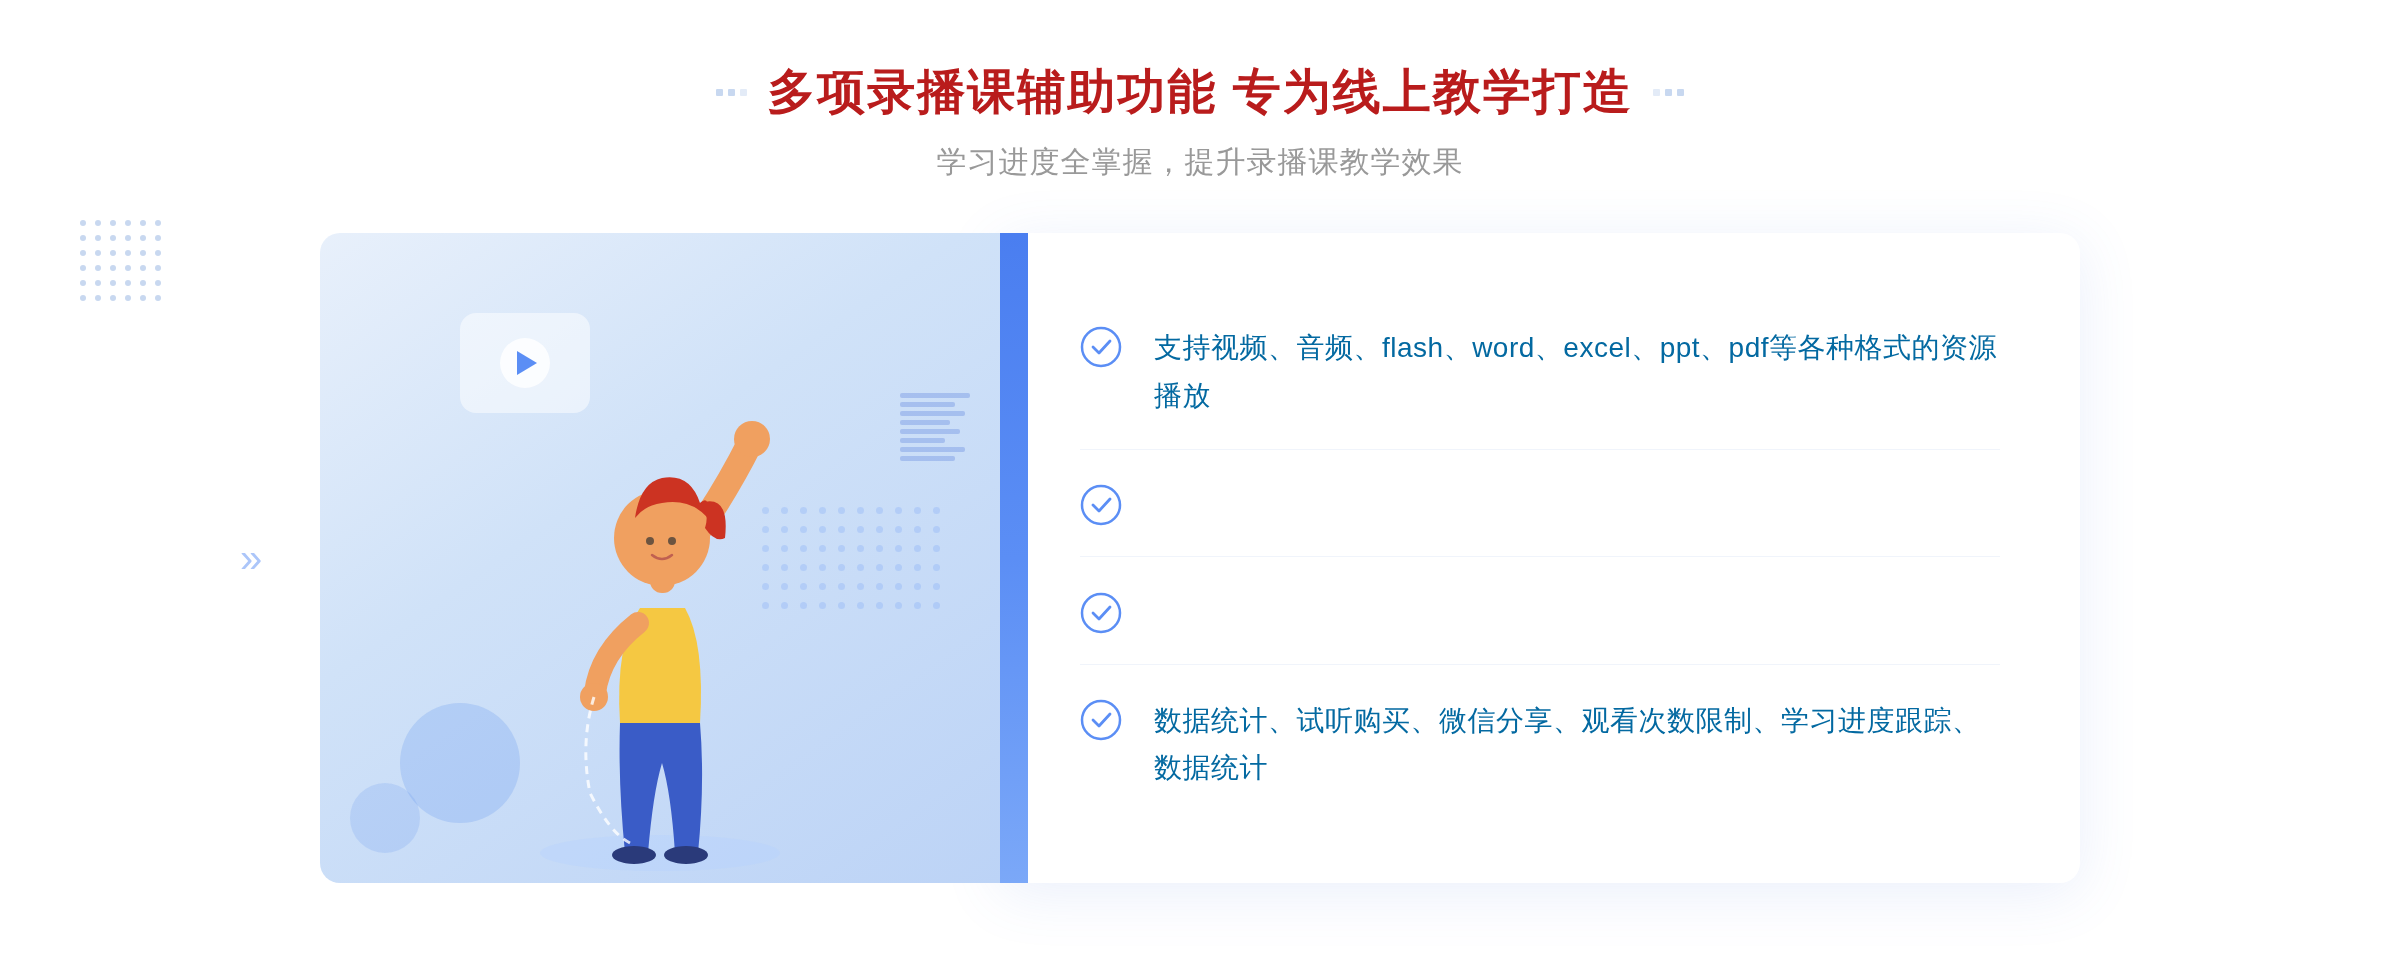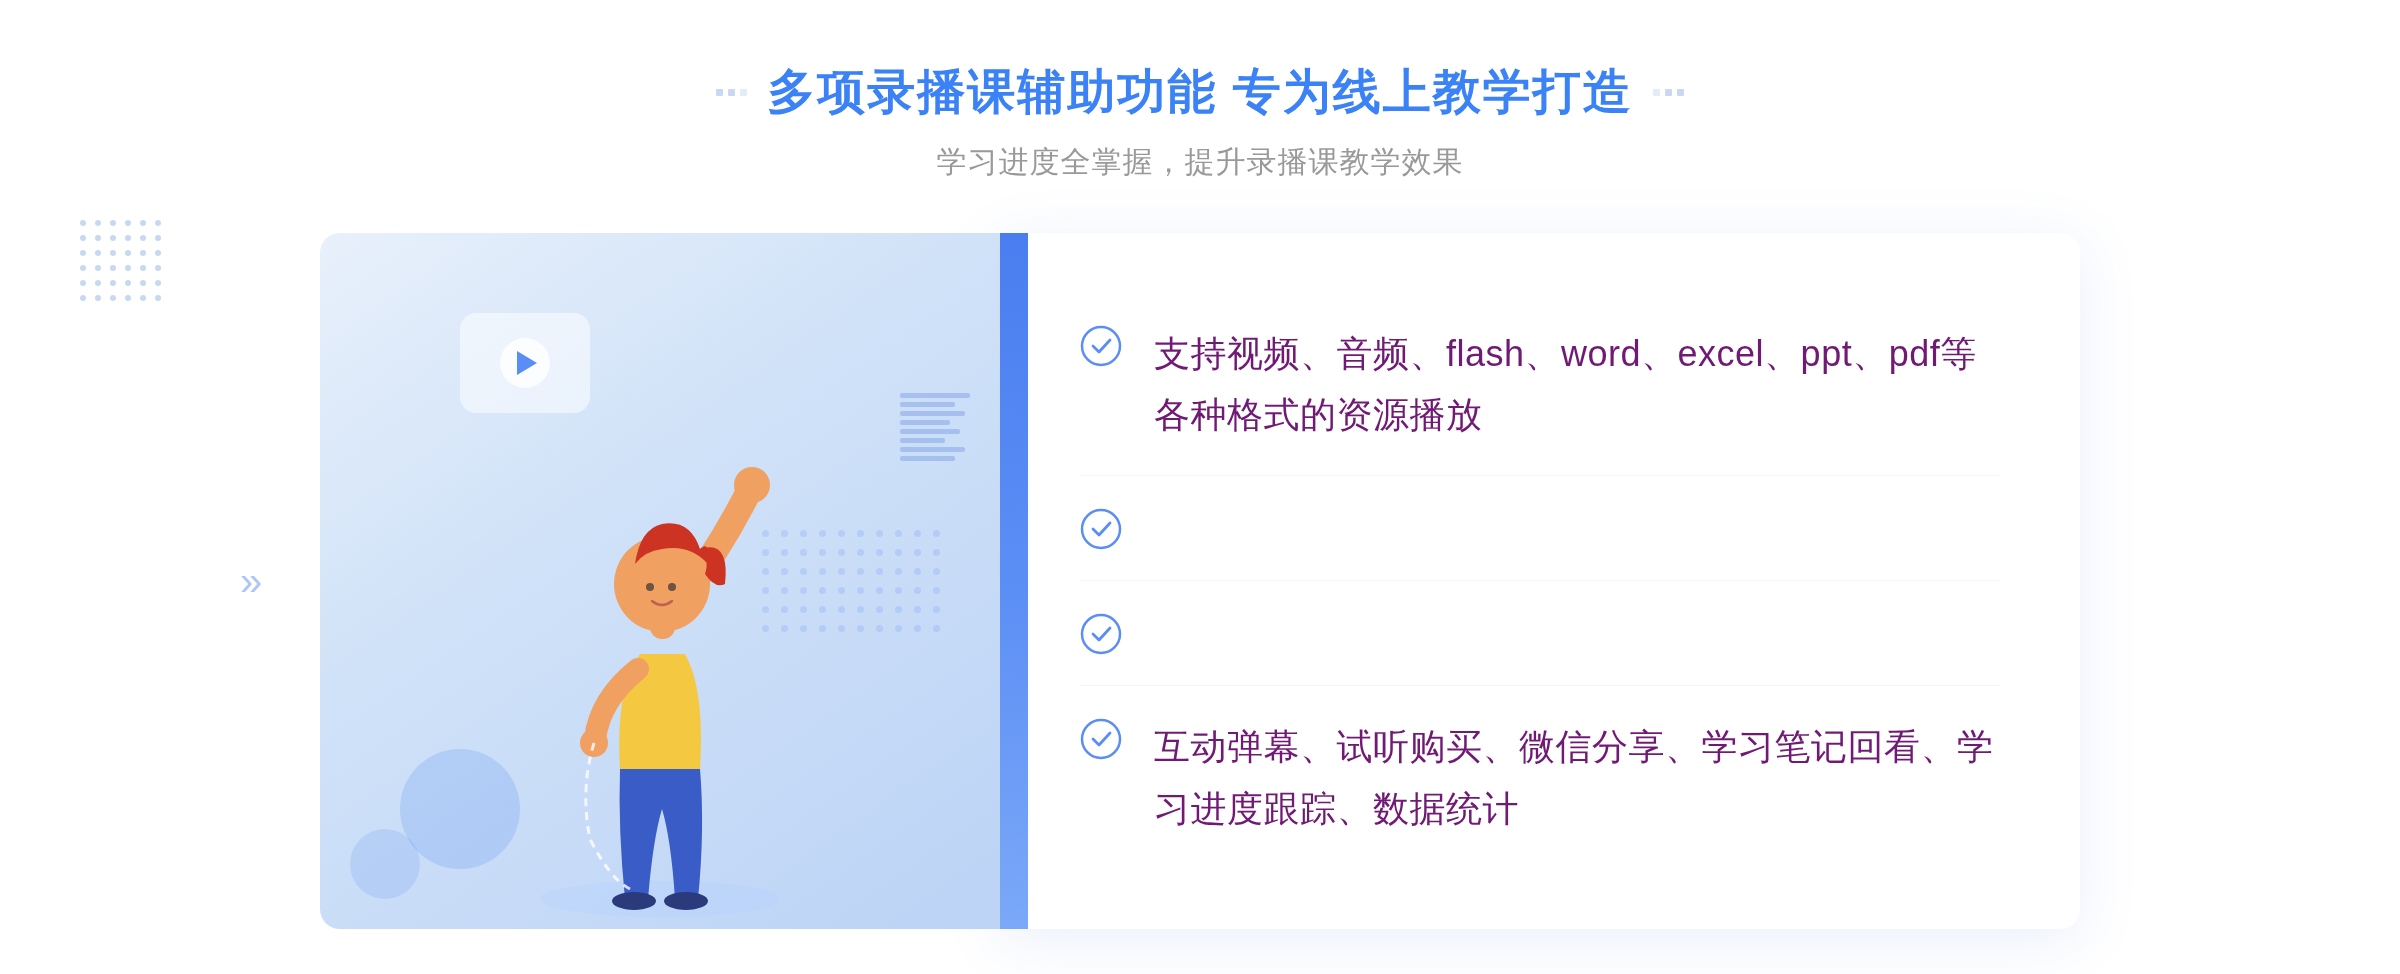--- a/index.html
+++ b/index.html
@@ -55,21 +55,21 @@
       display: block;
       width: 7px;
       height: 7px;
       background: #c8d8f0;
       border-radius: 1px;
     }
 
     .main-title {
       font-size: 48px;
       font-weight: 700;
-      color: #3b82f6;
+      color: #b91c1c;
       letter-spacing: 2px;
     }
 
     .sub-title {
       font-size: 30px;
       color: #999999;
       letter-spacing: 1px;
     }
 
     
@@ -220,22 +220,22 @@
       flex-shrink: 0;
       margin-top: 2px;
     }
 
     .check-icon svg {
       width: 42px;
       height: 42px;
     }
 
     .feature-text {
-      font-size: 36px;
-      color: #701a75;
+      font-size: 28px;
+      color: #0369a1;
       line-height: 1.7;
       letter-spacing: 0.5px;
     }
 
     
     .left-arrow {
       position: absolute;
       left: 40px;
       top: 50%;
       transform: translateY(-50%);
@@ -491,20 +491,20 @@
         </div>
       </div>
 
       <div class="feature-item">
         <div class="check-icon">
           <svg viewBox="0 0 42 42" fill="none" xmlns="http://www.w3.org/2000/svg">
             <circle cx="21" cy="21" r="19" stroke="#5b8ef5" stroke-width="2.5" fill="none"></circle>
             <path d="M13 21 L19 27 L30 15" stroke="#5b8ef5" stroke-width="2.8" stroke-linecap="round" stroke-linejoin="round"></path>
           </svg>
         </div>
-        <span class="feature-text">互动弹幕、试听购买、微信分享、学习笔记回看、学习进度跟踪、数据统计</span>
+        <span class="feature-text">数据统计、试听购买、微信分享、观看次数限制、学习进度跟踪、数据统计</span>
       </div>
 
     </div>
 
   </div>
 
 </div>
 
 </body></html>

